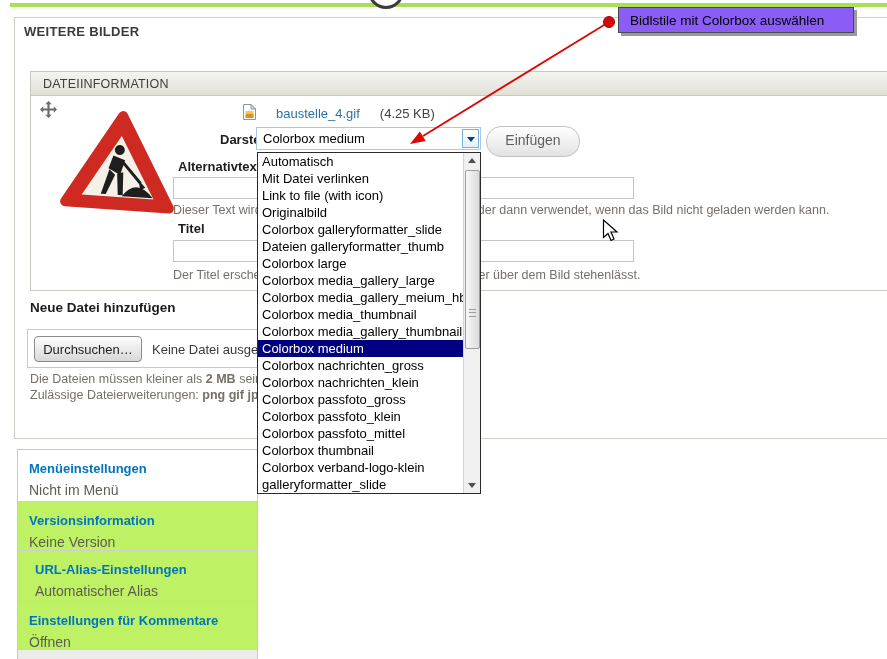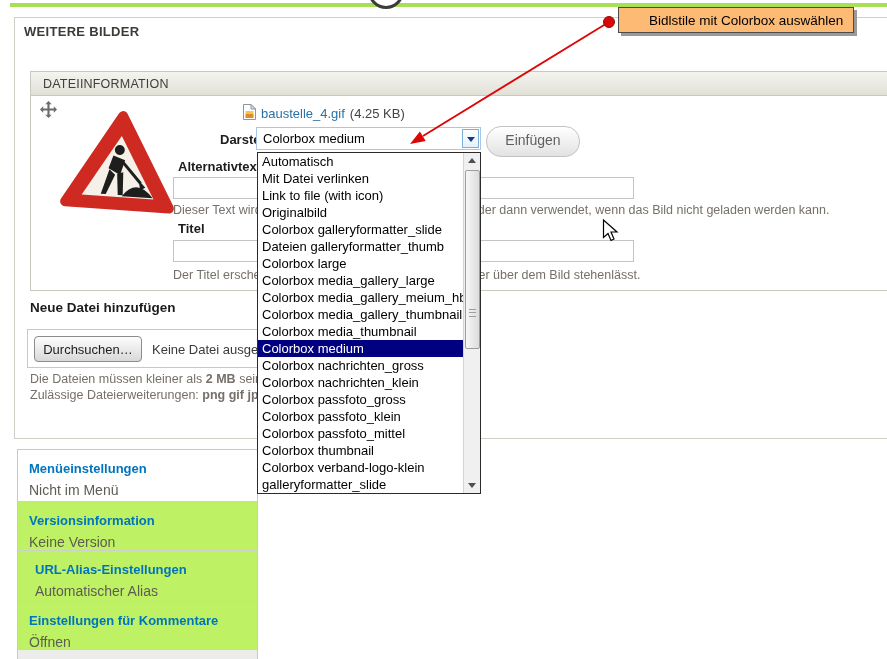--- a/index.html
+++ b/index.html
@@ -17,21 +17,21 @@
 
   
   .tbl-head{left:30px;top:71px;width:860px;height:25px;background:linear-gradient(#f4f4f0,#e1e1d8);
             border:1px solid #c8c8c0;box-sizing:border-box;line-height:24px;padding-left:12px;
             font-size:12.5px;color:#40403a;letter-spacing:.2px;}
   .tbl-body{left:30px;top:96px;width:860px;height:195px;border:1px solid #c8c8c0;border-top:none;box-sizing:border-box;background:#fff;}
 
   .drag-handle{left:40px;top:101px;width:17px;height:17px;}
   .sign{left:58px;top:108px;width:124px;height:108px;}
 
-  .file-line{left:195px;top:104px;display:flex;align-items:center;gap:5px;padding-left:48px;}
+  .file-line{left:195px;top:104px;display:flex;align-items:center;gap:20px;padding-left:48px;}
   .file-link{color:#2a71a5;}
   .file-size{color:#434343;}
 
   .display-label{left:180px;top:132px;font-weight:bold;padding-left:40px;}
   .select{left:256px;top:127px;width:225px;height:23px;border:1px solid #a6c8e8;background:#fff;box-sizing:border-box;}
   .select-value{position:absolute;left:6px;top:3px;font-size:13px;color:#000;}
   .select-arrow-btn{position:absolute;right:1px;top:1px;width:17px;height:19px;background:linear-gradient(#fdfeff,#e4f1fb);
                     border:1px solid #7daed6;box-sizing:border-box;}
   .select-arrow-btn .tri{position:absolute;left:4px;top:7px;width:0;height:0;border-left:4px solid transparent;
                     border-right:4px solid transparent;border-top:5px solid #123d7d;}
@@ -79,22 +79,22 @@
   .dd-sb-up{top:0;}
   .dd-sb-down{bottom:0;}
   .dd-sb-thumb{position:absolute;left:1px;top:17px;width:13px;height:177px;border:1px solid #9d9d9d;border-radius:2px;
                background:linear-gradient(to right,#f7f7f7,#dcdcdc);}
   .dd-sb-grip{position:absolute;left:3px;top:138px;width:7px;height:6px;
               border-top:1px solid #9d9d9d;border-bottom:1px solid #9d9d9d;}
   .dd-sb-grip:before{content:"";position:absolute;left:0;top:2px;width:7px;height:1px;background:#9d9d9d;}
 
   
   .arrow-svg{left:0;top:0;width:887px;height:659px;z-index:30;pointer-events:none;}
-  .callout{left:618px;top:7px;width:236px;height:26px;background:#fdba74;border:1px solid #4a4a4a;
-           box-shadow:3px 3px 0 #9a9a9a;z-index:31;line-height:26px;padding-left:30px;font-size:13.5px;color:#000;box-sizing:border-box;white-space:nowrap;}
+  .callout{left:618px;top:7px;width:236px;height:26px;background:#8b5cf6;border:1px solid #4a4a4a;
+           box-shadow:3px 3px 0 #9a9a9a;z-index:31;line-height:26px;padding-left:11px;font-size:13.5px;color:#000;box-sizing:border-box;white-space:nowrap;}
   .cursor-svg{left:602px;top:219px;z-index:40;pointer-events:none;}
 </style>
 </head>
 <body>
 
 <div class="page">
 
   <div class="abs green-bar"></div>
   <div class="abs throbber"></div>
 
@@ -194,22 +194,22 @@
     <div class="dd-items">
         <div class="dd-item">Automatisch</div>
         <div class="dd-item">Mit Datei verlinken</div>
         <div class="dd-item">Link to file (with icon)</div>
         <div class="dd-item">Originalbild</div>
         <div class="dd-item">Colorbox galleryformatter_slide</div>
         <div class="dd-item">Dateien galleryformatter_thumb</div>
         <div class="dd-item">Colorbox large</div>
         <div class="dd-item">Colorbox media_gallery_large</div>
         <div class="dd-item">Colorbox media_gallery_meium_hb</div>
+        <div class="dd-item">Colorbox media_thumbnail</div>
         <div class="dd-item">Colorbox media_gallery_thumbnail</div>
-        <div class="dd-item">Colorbox media_thumbnail</div>
         <div class="dd-item selected">Colorbox medium</div>
         <div class="dd-item">Colorbox nachrichten_gross</div>
         <div class="dd-item">Colorbox nachrichten_klein</div>
         <div class="dd-item">Colorbox passfoto_gross</div>
         <div class="dd-item">Colorbox passfoto_klein</div>
         <div class="dd-item">Colorbox passfoto_mittel</div>
         <div class="dd-item">Colorbox thumbnail</div>
         <div class="dd-item">Colorbox verband-logo-klein</div>
         <div class="dd-item">galleryformatter_slide</div>
       </div>

